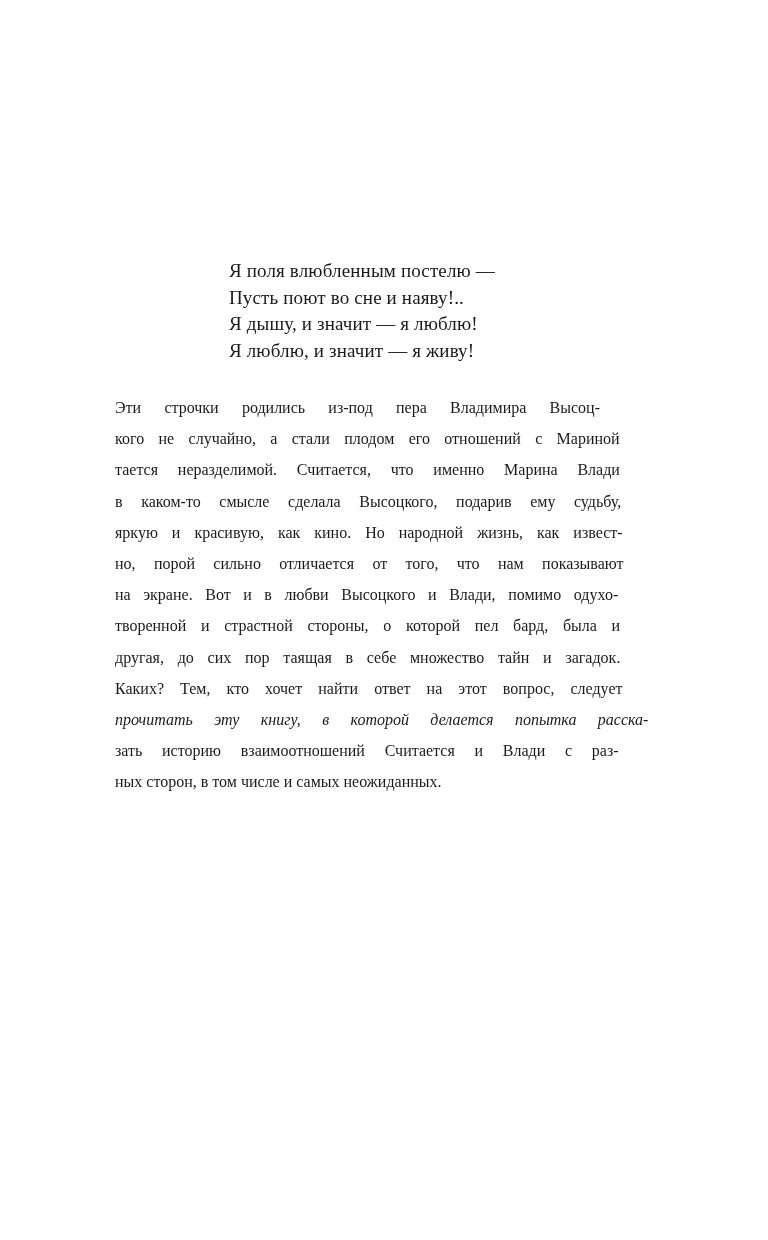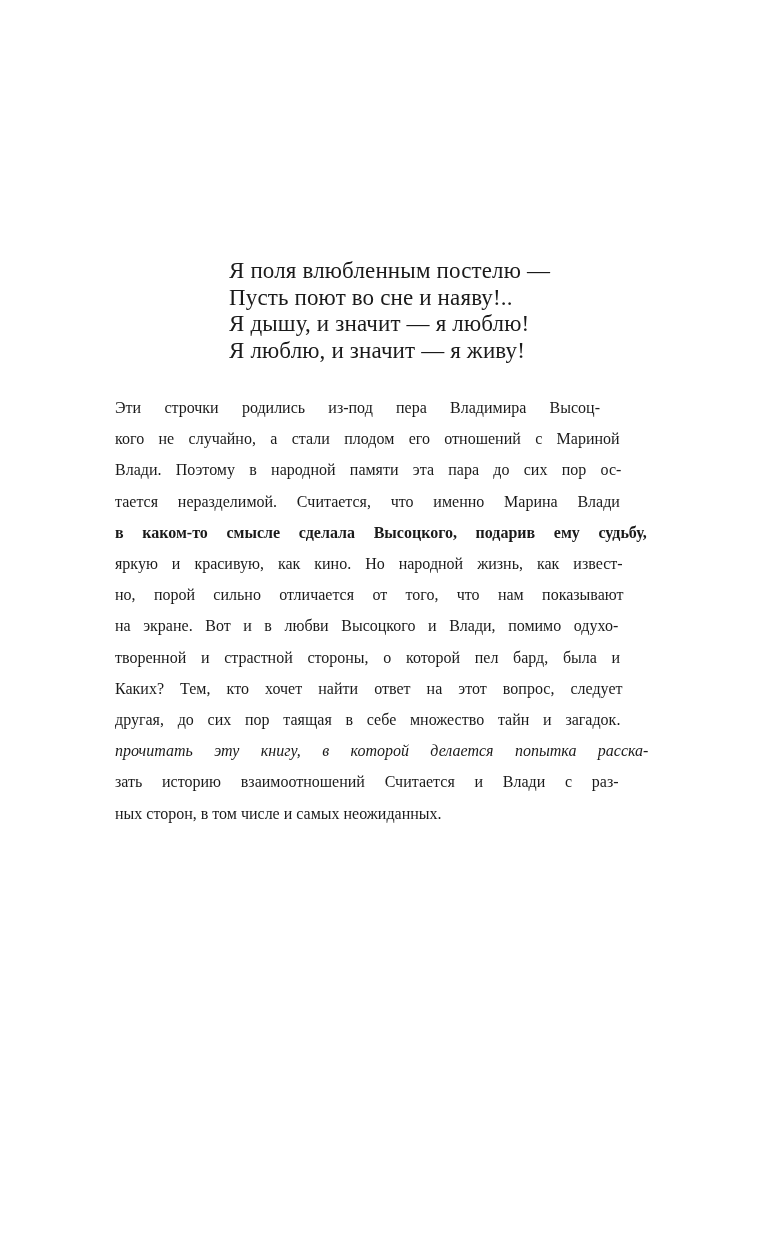--- a/index.html
+++ b/index.html
@@ -25,21 +25,21 @@
   }
 
   
   .epigraph {
     position: absolute;
     left: 229px;
     top: 258px;
     width: 340px;
   }
   .epigraph-line {
-    font-size: 23px;
+    font-size: 19px;
     line-height: 26.6px;
     letter-spacing: 0.15px;
     white-space: pre;
     text-align: left;
     color: #1a1a1a;
   }
 
   
   .body-block {
     position: absolute;
@@ -77,28 +77,27 @@
     <div class="epigraph-line">Я поля влюбленным постелю —</div>
     <div class="epigraph-line">Пусть поют во сне и наяву!..</div>
     <div class="epigraph-line">Я дышу, и значит — я люблю!</div>
     <div class="epigraph-line">Я люблю, и значит — я живу!</div>
   </div>
 
   <div class="body-block">
     <div class="body-para first">
       <span class="ln" style="text-indent: 29px; word-spacing: 19.26px;">Эти строчки родились из-под пера Владимира Высоц-</span>
       <span class="ln" style="word-spacing: 10.38px;">кого не случайно, а стали плодом его отношений с Мариной</span>
-      <span class="ln" style="word-spacing: 10.283px;">Влади. Поэтому в народной памяти эта пара до сих пор ос-</span>
       <span class="ln" style="word-spacing: 15.781px;">тается неразделимой. Считается, что именно Марина Влади</span>
-      <span class="ln" style="word-spacing: 14.598px; font-weight: bold;">в каком-то смысле сделала Высоцкого, подарив ему судьбу,</span>
+      <span class="ln" style="word-spacing: 14.598px;">в каком-то смысле сделала Высоцкого, подарив ему судьбу,</span>
       <span class="ln" style="word-spacing: 9.988px;">яркую и красивую, как кино. Но народной жизнь, как извест-</span>
       <span class="ln" style="word-spacing: 14.34px;">но, порой сильно отличается от того, что нам показывают</span>
       <span class="ln" style="word-spacing: 8.567px;">на экране. Вот и в любви Высоцкого и Влади, помимо одухо-</span>
       <span class="ln" style="word-spacing: 10.674px;">творенной и страстной стороны, о которой пел бард, была и</span>
+      <span class="ln" style="word-spacing: 9.75px;">другая, до сих пор таящая в себе множество тайн и загадок.</span>
       <span class="ln" style="word-spacing: 12.101px;">Каких? Тем, кто хочет найти ответ на этот вопрос, следует</span>
-      <span class="ln" style="word-spacing: 9.75px;">другая, до сих пор таящая в себе множество тайн и загадок.</span>
       <span class="ln" style="word-spacing: 17.42px; font-style: italic;">прочитать эту книгу, в которой делается попытка расска-</span>
       <span class="ln" style="word-spacing: 15.752px;">зать историю взаимоотношений Считается и Влади с раз-</span>
       <span class="ln">ных сторон, в том числе и самых неожиданных.</span>
     </div>
   </div>
 
 </div>
 
 </body></html>

